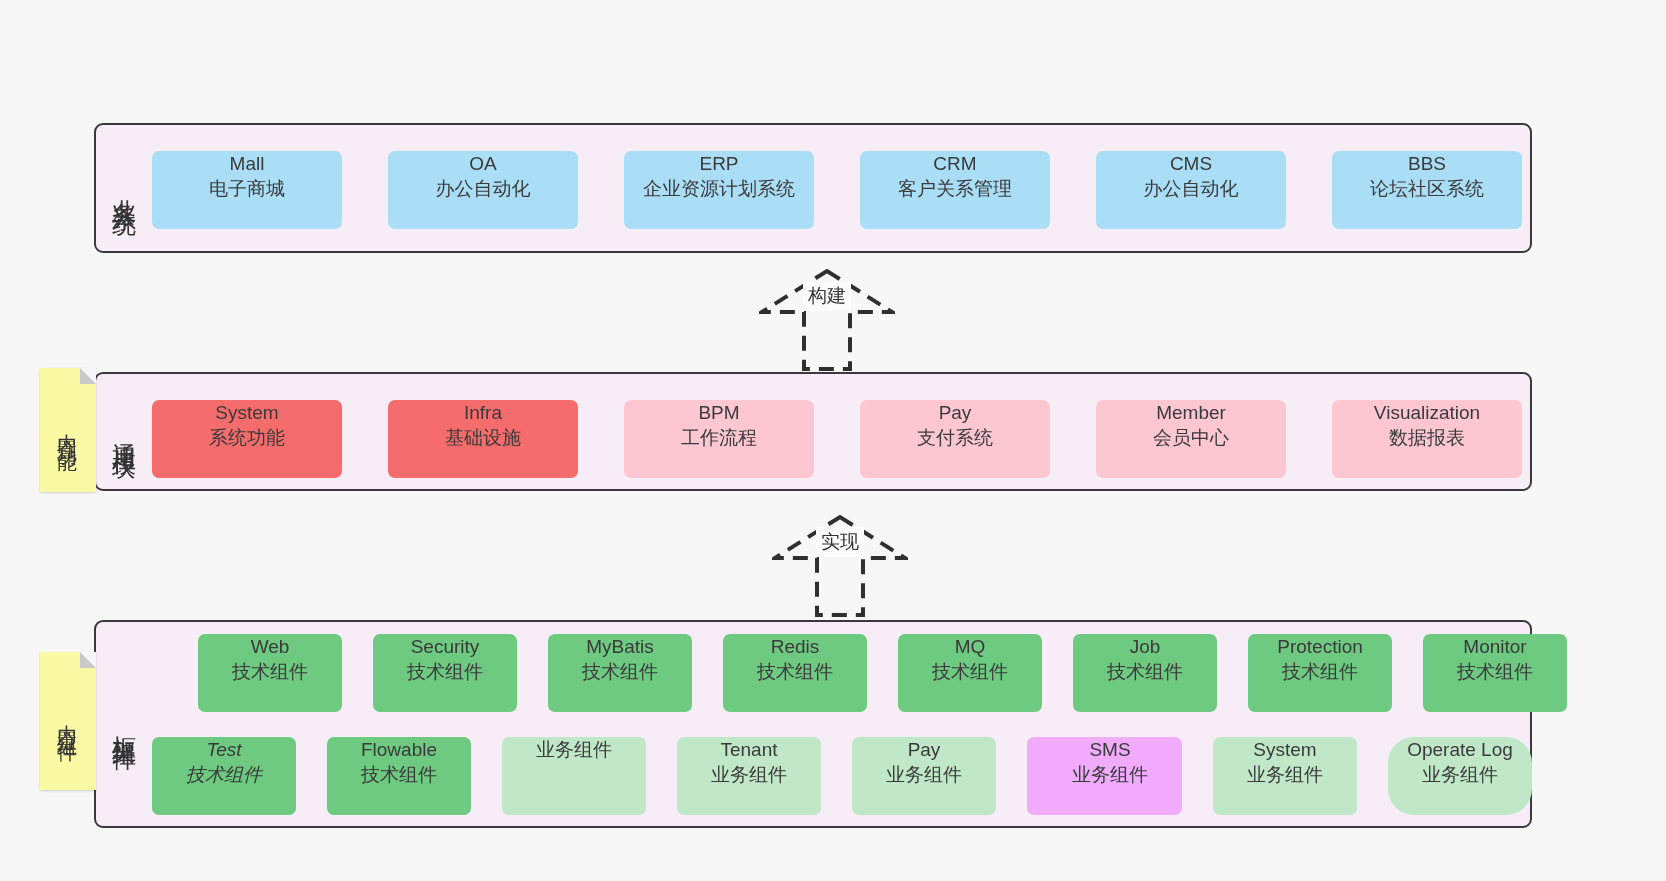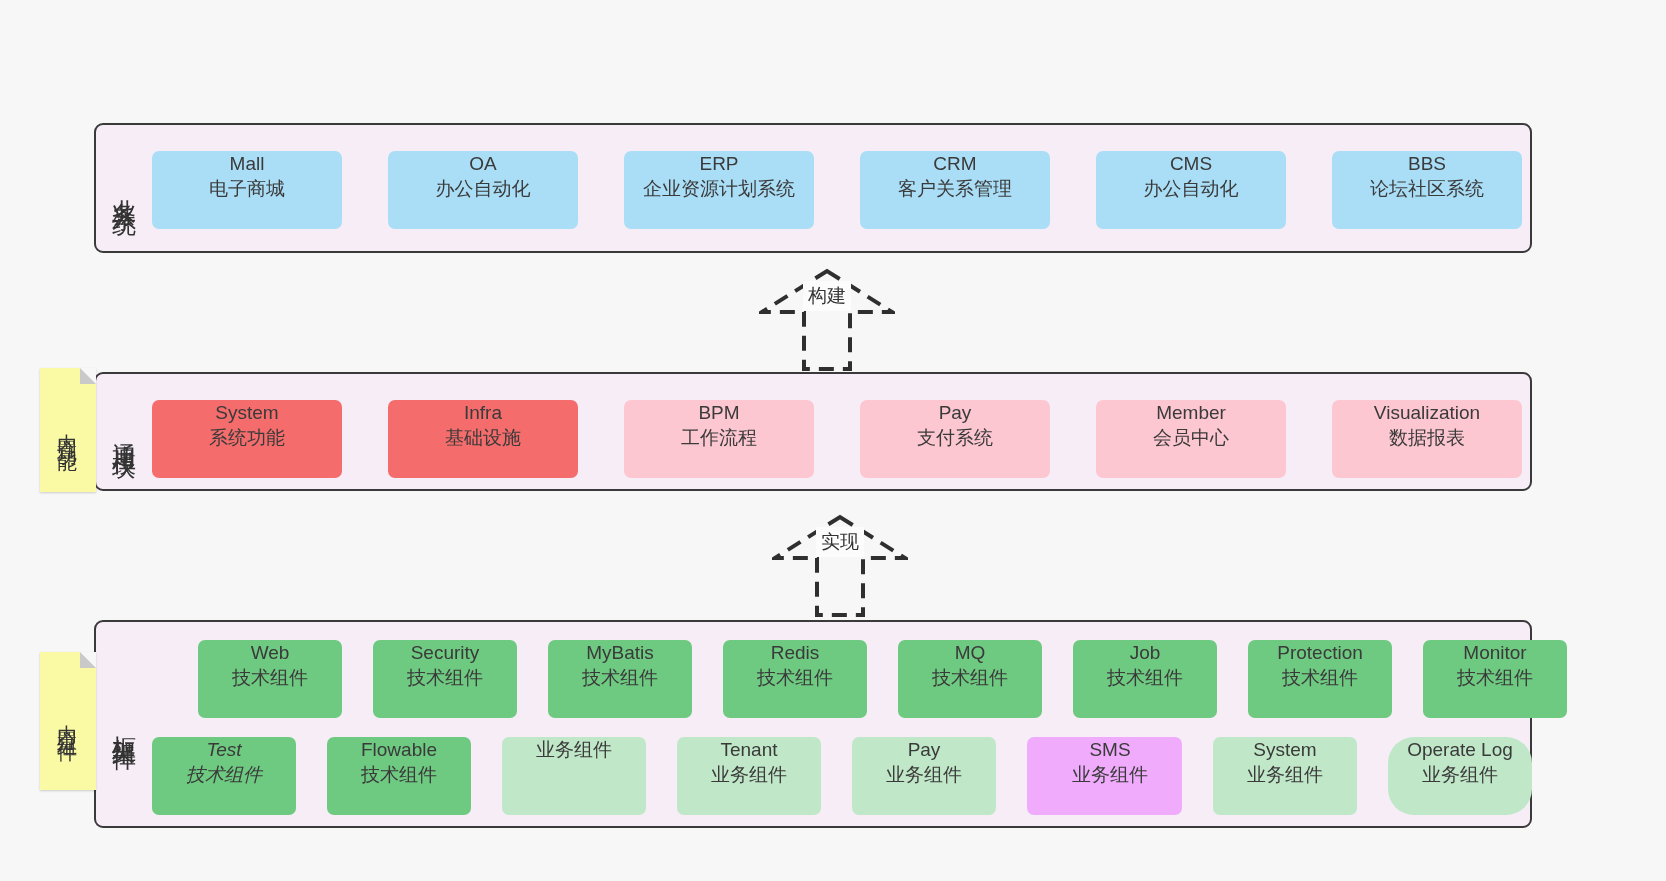--- a/index.html
+++ b/index.html
@@ -35,21 +35,21 @@
     letter-spacing:4px;
     color:#333;
   }
   .box-row{
     position:absolute;
     left:56px;
     display:flex;
   }
   .box-row.wide{gap:46px;top:26px;}
   .box-row.narrow{gap:31px;}
-  #row-components-1{top:18px;padding-left:46px;}
+  #row-components-1{top:12px;padding-left:46px;}
   #row-components-2{top:115px;}
   .box{
     height:78px;
     border-radius:7px;
     display:flex;
     flex-direction:column;
     align-items:center;
     justify-content:flex-start;
     text-align:center;
     color:#3a3a3a;

